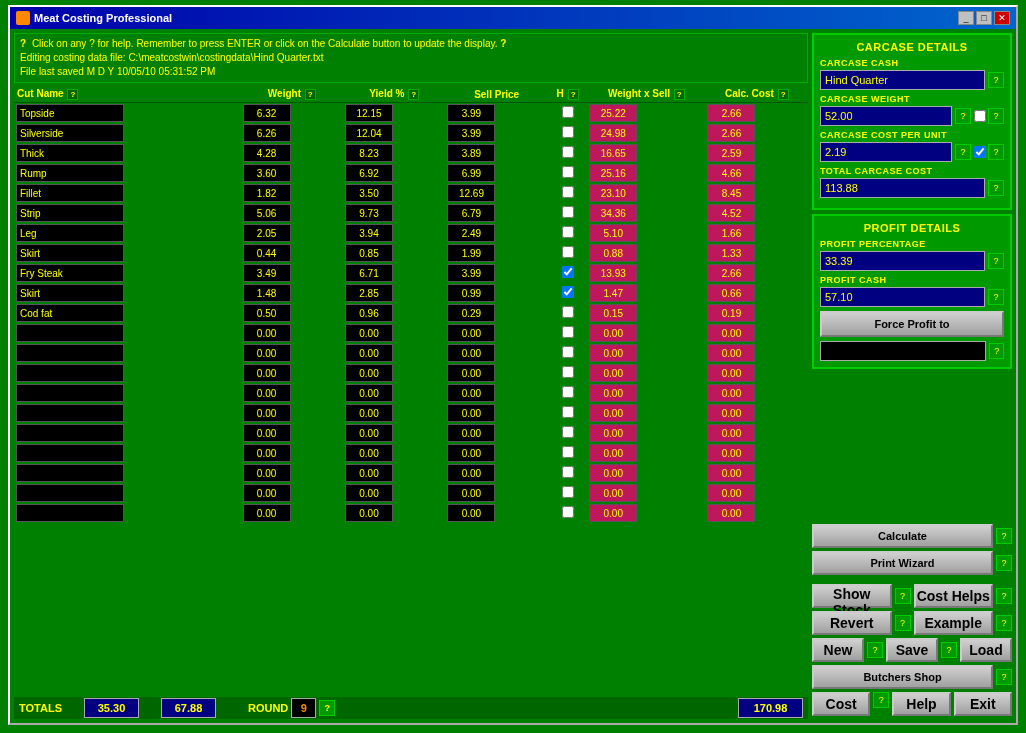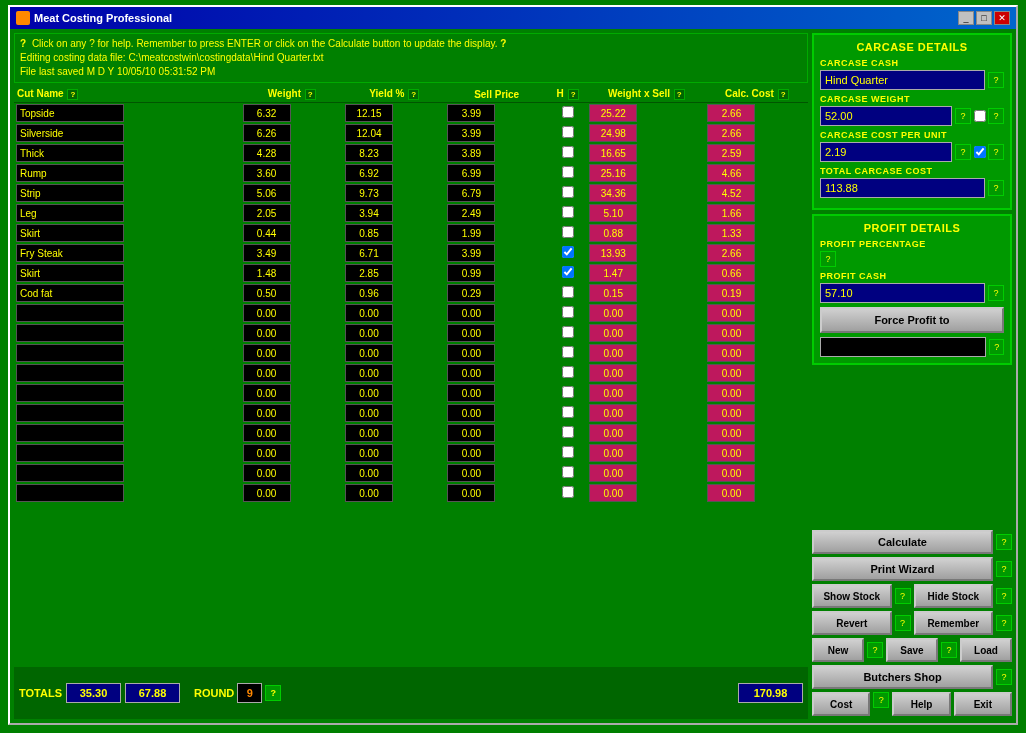--- a/index.html
+++ b/index.html
@@ -143,24 +143,24 @@
     }
     .checkbox-cell {
       width: 20px;
       text-align: center;
     }
     input[type=checkbox] { width: 12px; height: 12px; }
 
     .totals-row {
       background: #006600;
       color: #ffff00;
-      padding: 16px 5px;
+      padding: 1px 5px;
       display: flex;
       align-items: center;
-      gap: 4px;
+      gap: 22px;
       margin-top: 2px;
       font-weight: bold;
       font-size: 11px;
     }
     .totals-row input {
       width: 55px;
       height: 20px;
       background: #000080;
       color: #ffff00;
       border: 1px solid #aaa;
@@ -267,21 +267,21 @@
       display: flex;
       gap: 3px;
       margin-bottom: 3px;
     }
     .btn-half {
       flex: 1;
       height: 24px;
       background: linear-gradient(to bottom, #d0d0d0, #a0a0a0);
       border: 2px outset #ccc;
       color: #000;
-      font-size: 10px;
+      font-size: 14px;
       font-weight: bold;
       cursor: pointer;
     }
 
     .force-btn {
       width: 100%;
       height: 26px;
       background: linear-gradient(to bottom, #d0d0d0, #a0a0a0);
       border: 2px outset #ccc;
       color: #000;
@@ -395,20 +395,29 @@
               <tr>
                 <td class="cut-name-cell"><input type="text" class="cut-name-input" value="Rump" style=""></td>
                 <td><input type="text" class="num-input" value="3.60" style=""></td>
                 <td><input type="text" class="num-input" value="6.92" style=""></td>
                 <td><input type="text" class="num-input" value="6.99" style=""></td>
                 <td class="checkbox-cell"><input type="checkbox" style=""></td>
                 <td><input type="text" class="num-input blue-bg" readonly="" value="25.16" style=""></td>
                 <td><input type="text" class="num-input blue-bg" readonly="" value="4.66" style=""></td>
               </tr>
               <tr>
+                <td class="cut-name-cell"><input type="text" class="cut-name-input" value="Fillet" style=""></td>
+                <td><input type="text" class="num-input" value="1.82" style=""></td>
+                <td><input type="text" class="num-input" value="3.50" style=""></td>
+                <td><input type="text" class="num-input" value="12.69" style=""></td>
+                <td class="checkbox-cell"><input type="checkbox" style=""></td>
+                <td><input type="text" class="num-input blue-bg" readonly="" value="23.10" style=""></td>
+                <td><input type="text" class="num-input blue-bg" readonly="" value="8.45" style=""></td>
+              </tr>
+              <tr>
                 <td class="cut-name-cell"><input type="text" class="cut-name-input" value="Strip" style=""></td>
                 <td><input type="text" class="num-input" value="5.06" style=""></td>
                 <td><input type="text" class="num-input" value="9.73" style=""></td>
                 <td><input type="text" class="num-input" value="6.79" style=""></td>
                 <td class="checkbox-cell"><input type="checkbox" style=""></td>
                 <td><input type="text" class="num-input blue-bg" readonly="" value="34.36" style=""></td>
                 <td><input type="text" class="num-input blue-bg" readonly="" value="4.52" style=""></td>
               </tr>
               <tr>
                 <td class="cut-name-cell"><input type="text" class="cut-name-input" value="Leg" style=""></td>
@@ -606,20 +615,21 @@
           </div>
         </div>
       </div>
 
       <div class="panel-box">
         <div class="panel-title">PROFIT DETAILS</div>
 
         <div class="field-row">
           <div class="field-label">PROFIT PERCENTAGE</div>
           <div class="field-input-row">
+            <input type="text" class="field-input" value="33.39" style="">
             <span class="help-q">?</span>
           </div>
         </div>
 
         <div class="field-row">
           <div class="field-label">PROFIT CASH</div>
           <div class="field-input-row">
             <input type="text" class="field-input" value="57.10" style="">
             <span class="help-q">?</span>
           </div>
@@ -632,34 +642,34 @@
         </div>
       </div>
 
       <div class="spacer"></div>
 
       <div>
         <div style="display:flex;gap:3px;margin-bottom:3px;align-items:center;">
           <button class="btn-full" style="flex:1;margin-bottom:0;">Calculate</button>
           <span class="help-q">?</span>
         </div>
-        <div style="display:flex;gap:3px;margin-bottom:3px;align-items:center;">
+        <div style="display:flex;gap:3px;margin-bottom:9px;align-items:center;">
           <button class="btn-full" style="flex:1;margin-bottom:0;">Print Wizard</button>
           <span class="help-q">?</span>
         </div>
         <div class="btn-row" style="align-items:center;">
           <button class="btn-half">Show Stock</button>
           <span class="help-q">?</span>
-          <button class="btn-half">Hide Stock</button>
+          <button class="btn-half">Cost Helps</button>
           <span class="help-q">?</span>
         </div>
         <div class="btn-row" style="align-items:center;">
           <button class="btn-half">Revert</button>
           <span class="help-q">?</span>
-          <button class="btn-half">Remember</button>
+          <button class="btn-half">Example</button>
           <span class="help-q">?</span>
         </div>
         <div class="btn-row" style="align-items:center;">
           <button class="btn-half">New</button>
           <span class="help-q">?</span>
           <button class="btn-half">Save</button>
           <span class="help-q">?</span>
           <button class="btn-half">Load</button>
         </div>
         <div style="display:flex;gap:3px;margin-bottom:3px;align-items:center;">

